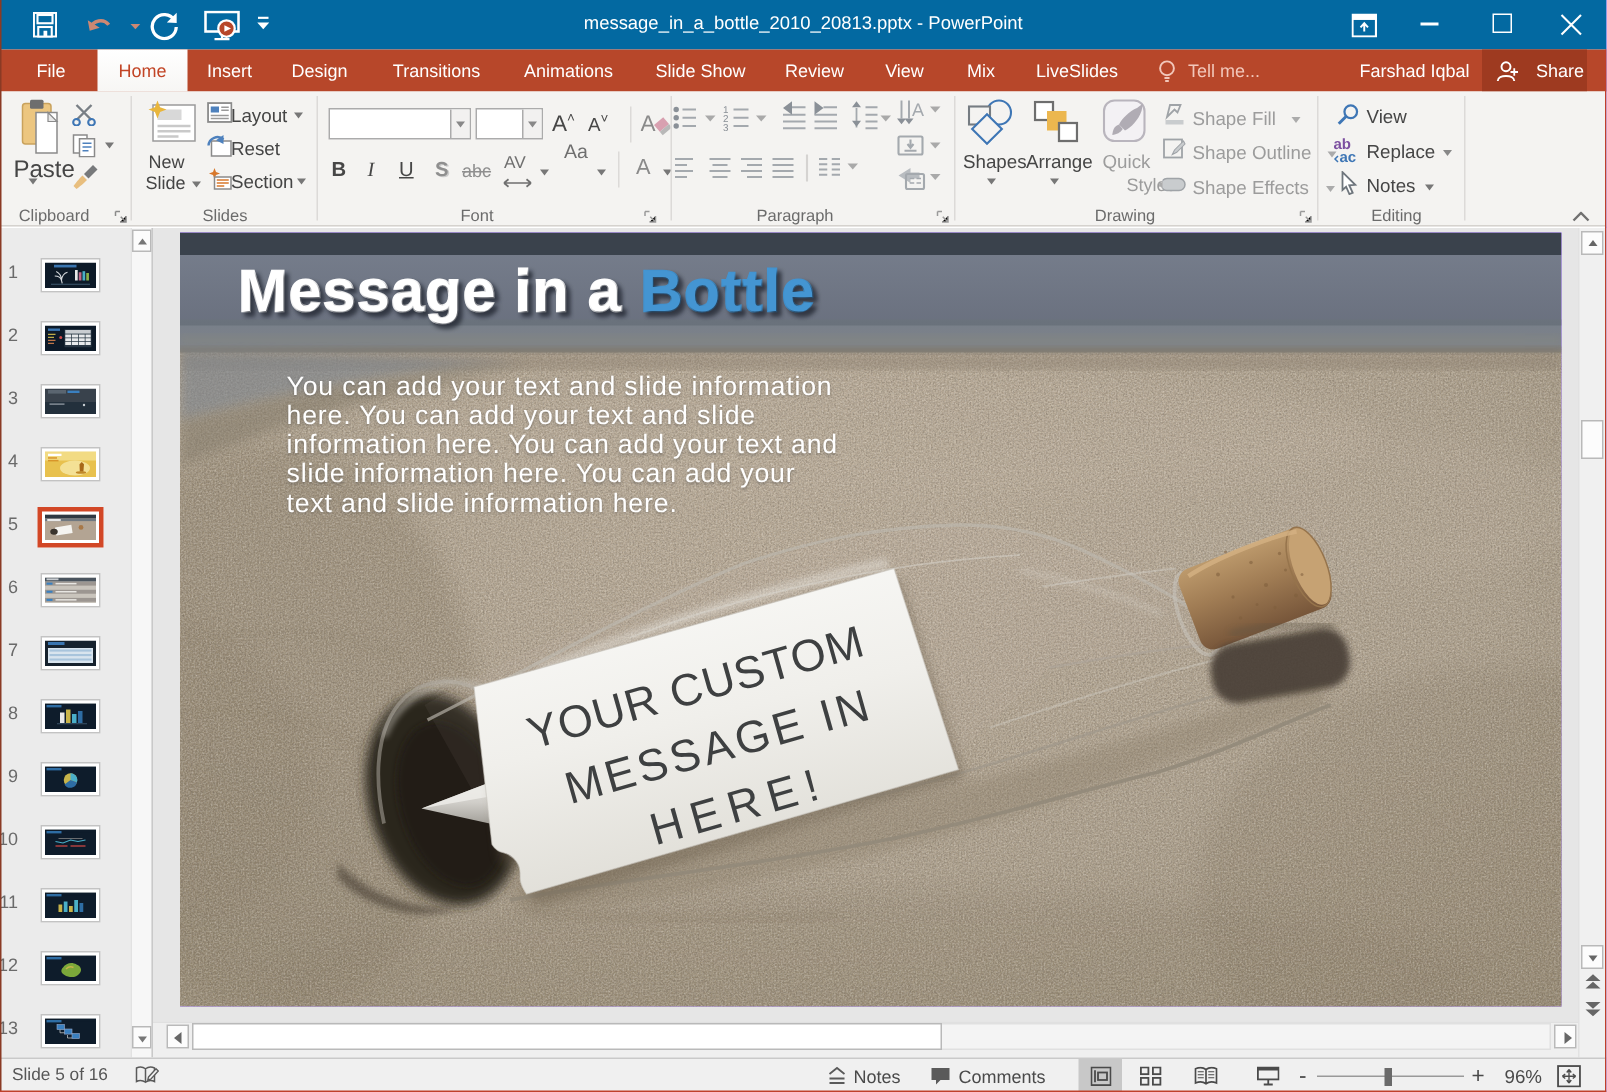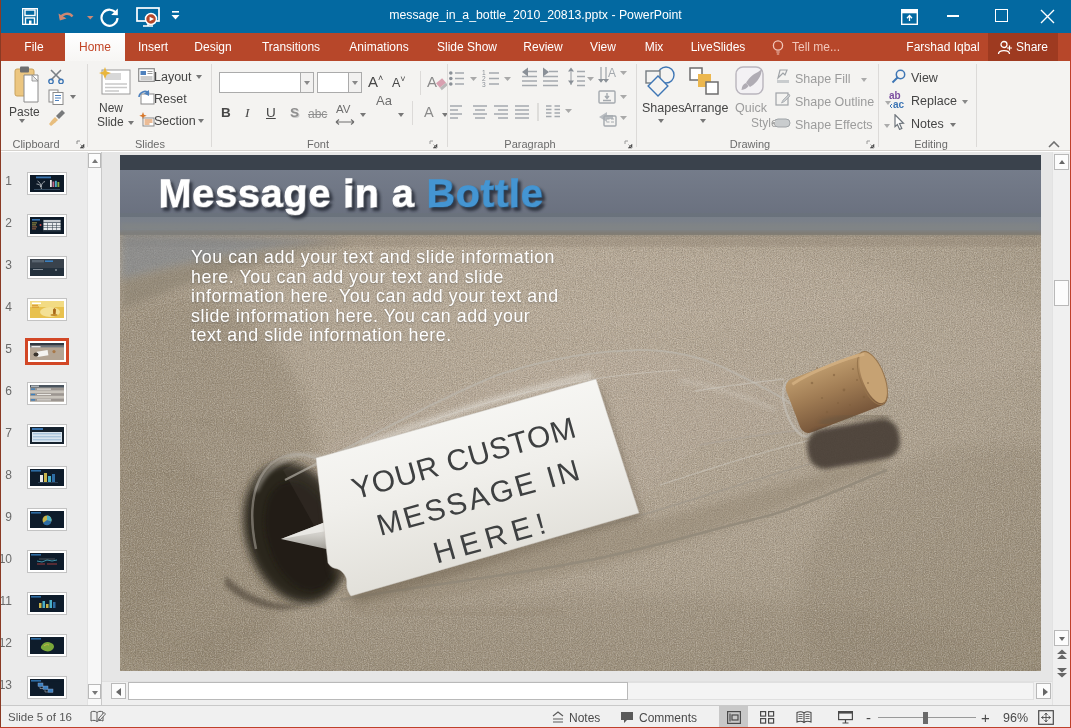--- a/index.html
+++ b/index.html
@@ -81,32 +81,32 @@
     <path d="M4.3 12 L7.7 12 M4.8 14 L7.2 14" stroke="#F2C7BA" stroke-width="1.2"></path>
   </svg>
   <div class="tab" style="left:788px;width:56px;color:#F2C7BA;text-align:center">Tell me...</div>
   <div class="tab" style="left:900px;width:86px">Farshad Iqbal</div>
   <div class="abs" style="left:988px;top:0;width:70px;height:28px;background:#9E3A20"></div>
   <svg class="abs" style="left:997px;top:7px" width="16" height="15" viewBox="0 0 16 15">
     <circle cx="7" cy="4.5" r="3" fill="none" stroke="#fff" stroke-width="1.3"></circle>
     <path d="M1.5 14 C1.5 9.5 12.5 9.5 12.5 14" fill="none" stroke="#fff" stroke-width="1.3"></path>
     <path d="M12.5 5.5 l0 5 m-2.5 -2.5 l5 0" stroke="#fff" stroke-width="1.2"></path>
   </svg>
-  <div class="tab" style="left:1016px;width:40px;text-align:left">Share</div>
+  <div class="tab" style="left:1016px;width:40px;text-align:right">Share</div>
 </div>
 
 <div id="ribbon" class="abs">
 
   <svg class="abs" style="left:14px;top:5px" width="26" height="38" viewBox="0 0 26 38">
     <rect x="1" y="3" width="19" height="27" rx="2" fill="#ECC680" stroke="#C9A25C"></rect>
     <rect x="6" y="0.5" width="9" height="6" rx="1" fill="#6E6E6E"></rect>
     <path d="M10 9 H24 V36 H10 Z" fill="#fff" stroke="#8A8A8A"></path>
     <path d="M18 9 L24 15 L18 15 Z" fill="#E8E8E8" stroke="#8A8A8A" stroke-width="0.8"></path>
   </svg>
-  <div class="rtxt" style="left:9px;top:44px;font-size:12px">Paste</div>
+  <div class="rtxt" style="left:9px;top:44px;font-size:16px">Paste</div>
   <div class="arr" style="left:19px;top:58px"></div>
   <svg class="abs" style="left:48px;top:8px" width="18" height="15" viewBox="0 0 18 15">
     <path d="M3 1 L13 11 M13 1 L3 11" stroke="#797F85" stroke-width="1.6"></path>
     <circle cx="3" cy="12.5" r="2.2" fill="none" stroke="#3E76B5" stroke-width="1.4"></circle>
     <circle cx="13" cy="12.5" r="2.2" fill="none" stroke="#3E76B5" stroke-width="1.4"></circle>
   </svg>
   <svg class="abs" style="left:48px;top:28px" width="17" height="16" viewBox="0 0 17 16">
     <rect x="1" y="1" width="9" height="12" fill="#fff" stroke="#8A8A8A"></rect>
     <rect x="5" y="3.5" width="10" height="12" fill="#fff" stroke="#8A8A8A"></rect>
     <path d="M7 6.5 h6 M7 9 h6 M7 11.5 h4" stroke="#4E81BD" stroke-width="1"></path>

